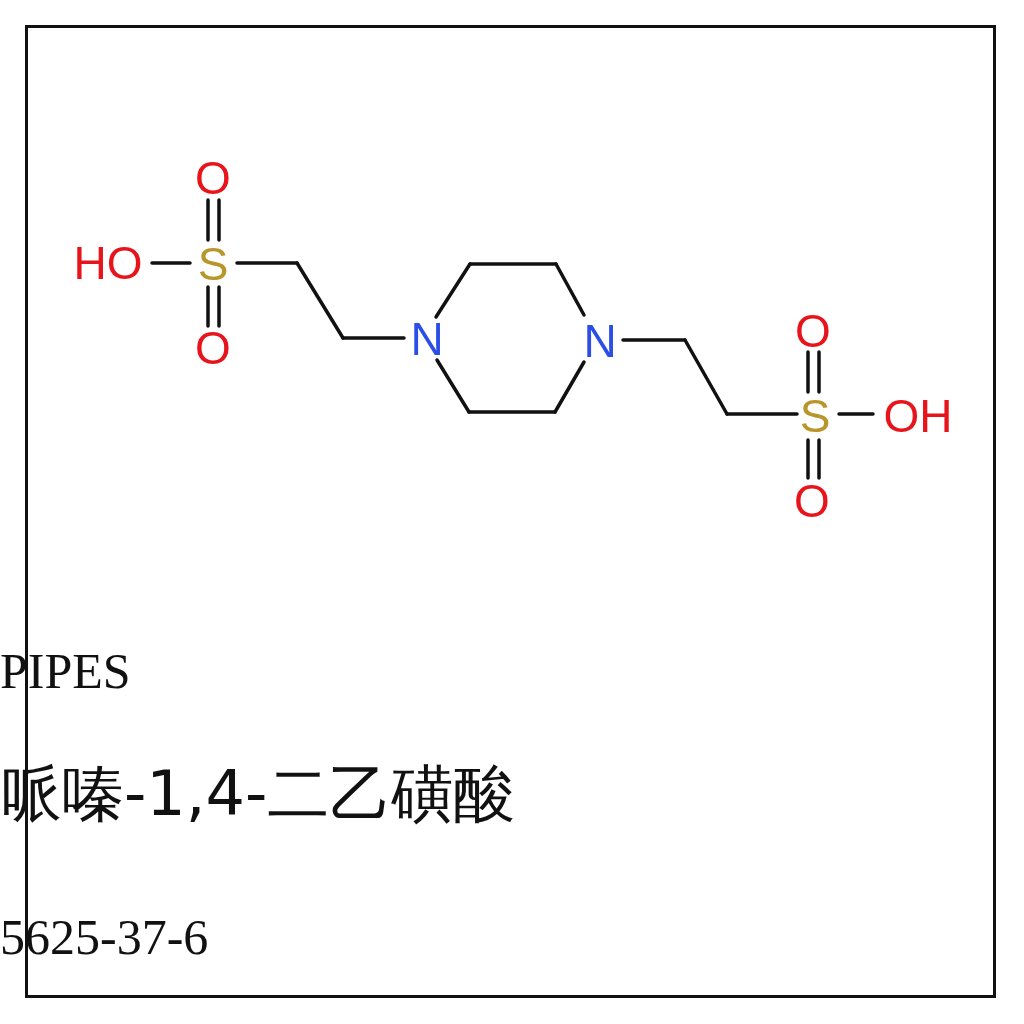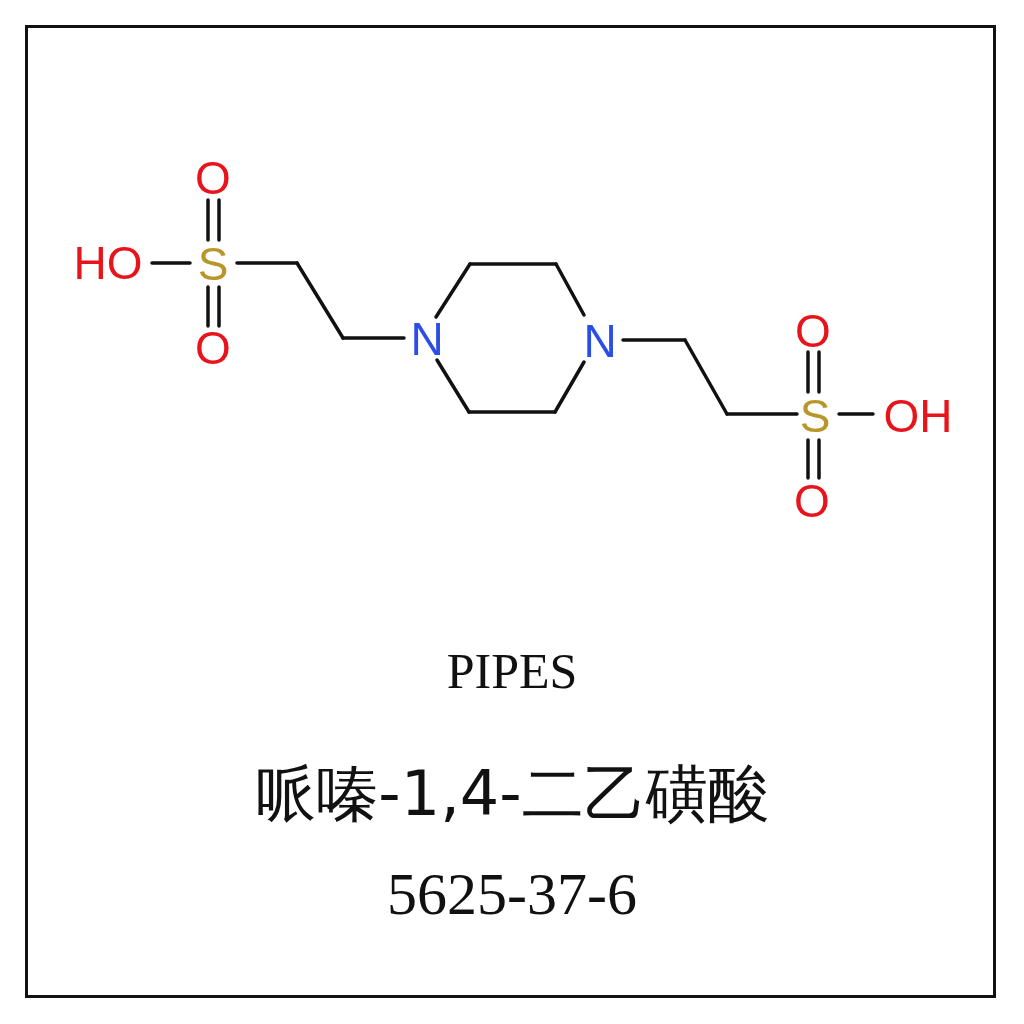--- a/index.html
+++ b/index.html
@@ -3,24 +3,24 @@
   <meta charset="utf-8">
   <style>
     html, body { margin: 0; padding: 0; background: #ffffff; }
     body { width: 1024px; height: 1024px; position: relative; overflow: hidden; }
     .frame {
       position: absolute; left: 25px; top: 25px; width: 971px; height: 973px;
       border: 3px solid #111111; box-sizing: border-box; background: #fff;
     }
     svg.structure { position: absolute; left: 0; top: 0; width: 1024px; height: 1024px; }
     .atom { font-family: "Liberation Sans", sans-serif; font-size: 46px; }
-    .caption { position: absolute; left: 0; width: 1024px; text-align: center; color: #111; }
+    .caption { position: absolute; left: 0; width: 1024px; text-align: left; color: #111; }
     .abbr { top: 642px; font-family: "Liberation Serif", serif; font-size: 50px; }
     .cn { top: 752px; font-family: "DejaVu Sans", sans-serif; font-size: 62px; }
-    .cas { top: 860px; font-family: "Liberation Serif", serif; font-size: 60px; }
+    .cas { top: 908px; font-family: "Liberation Serif", serif; font-size: 50px; }
   </style>
 </head>
 <body>
 
 <div class="frame"></div>
 
 <svg class="structure" viewBox="0 0 1024 1024">
   <g stroke="#111111" stroke-width="3.5" fill="none" stroke-linecap="round">
 
     <line x1="152" y1="263" x2="190" y2="263"></line>

